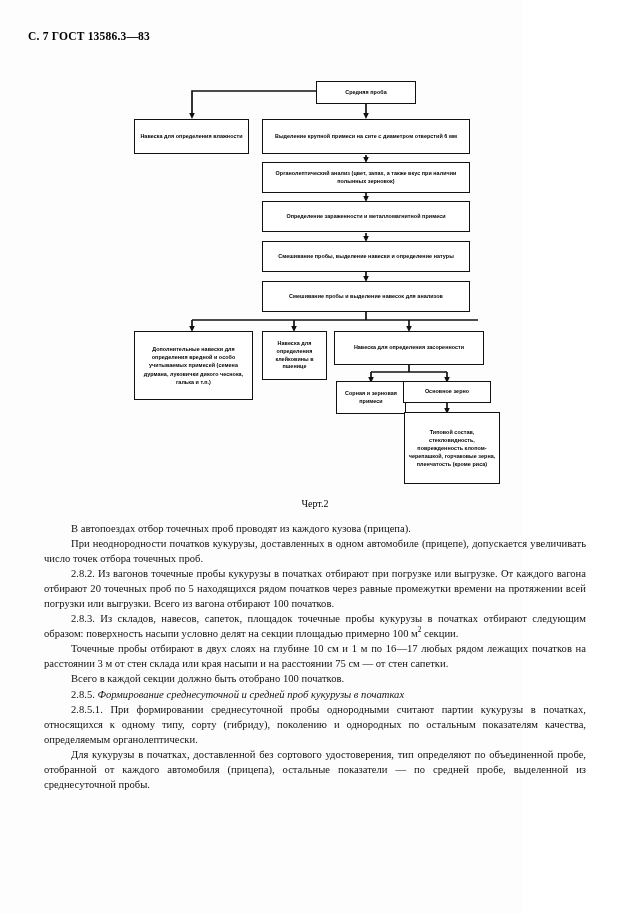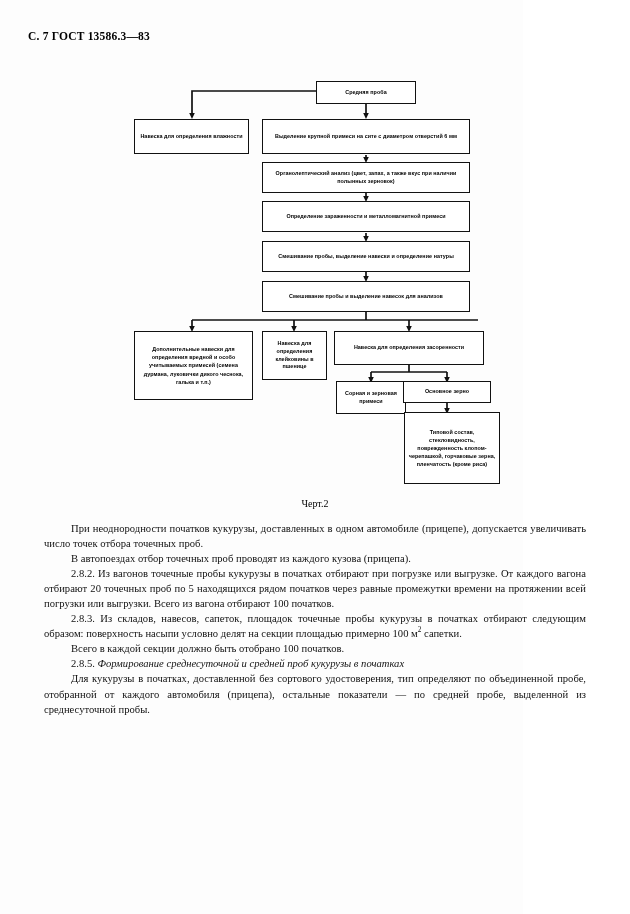--- a/index.html
+++ b/index.html
@@ -200,22 +200,24 @@
 
     <div class="fbox" style="left:404px; top:412px; width:96px; height:72px; line-height:1.5;">
       <span>Типовой состав, стекловидность, поврежденность клопом-черепашкой, горчаковые зерна, пленчатость (кроме риса)</span>
     </div>
 
   </div>
 
   <div class="fig-caption">Черт.2</div>
 
   <div class="body-text">
+    <p>В автопоездах отбор точечных проб проводят из каждого кузова (прицепа).</p>
     <p>При неоднородности початков кукурузы, доставленных в одном автомобиле (прицепе), допускается увеличивать число точек отбора точечных проб.</p>
-    <p>В автопоездах отбор точечных проб проводят из каждого кузова (прицепа).</p>
     <p>2.8.2.  Из вагонов точечные пробы кукурузы в початках отбирают при погрузке или выгрузке. От каждого вагона отбирают 20 точечных проб по 5 находящихся рядом початков через равные промежутки времени на протяжении всей погрузки или выгрузки. Всего из вагона отбирают 100 початков.</p>
-    <p><span>2.8.3.  Из складов, навесов, сапеток, площадок точечные пробы кукурузы в початках отбирают следующим образом: поверхность насыпи условно делят на секции площадью примерно 100 м</span><sup>2</sup><span> сапетки.</span></p>
+    <p><span>2.8.3.  Из складов, навесов, сапеток, площадок точечные пробы кукурузы в початках отбирают следующим образом: поверхность насыпи условно делят на секции площадью примерно 100 м</span><sup>2</sup><span> секции.</span></p>
+    <p>Точечные пробы отбирают в двух слоях на глубине 10 см и 1 м по 16—17 любых рядом лежащих початков на расстоянии 3 м от стен склада или края насыпи и на расстоянии 75 см — от стен сапетки.</p>
     <p>Всего в каждой секции должно быть отобрано 100 початков.</p>
     <p class="italic-head"><span class="num">2.8.5.  </span><span>Формирование среднесуточной и средней проб кукурузы в початках</span></p>
+    <p>2.8.5.1.  При формировании среднесуточной пробы однородными считают партии кукурузы в початках, относящихся к одному типу, сорту (гибриду), поколению и однородных по остальным показателям качества, определяемым органолептически.</p>
     <p>Для кукурузы в початках, доставленной без сортового удостоверения, тип определяют по объединенной пробе, отобранной от каждого автомобиля (прицепа), остальные показатели — по средней пробе, выделенной из среднесуточной пробы.</p>
   </div>
 
 </div>
 
 </body></html>

